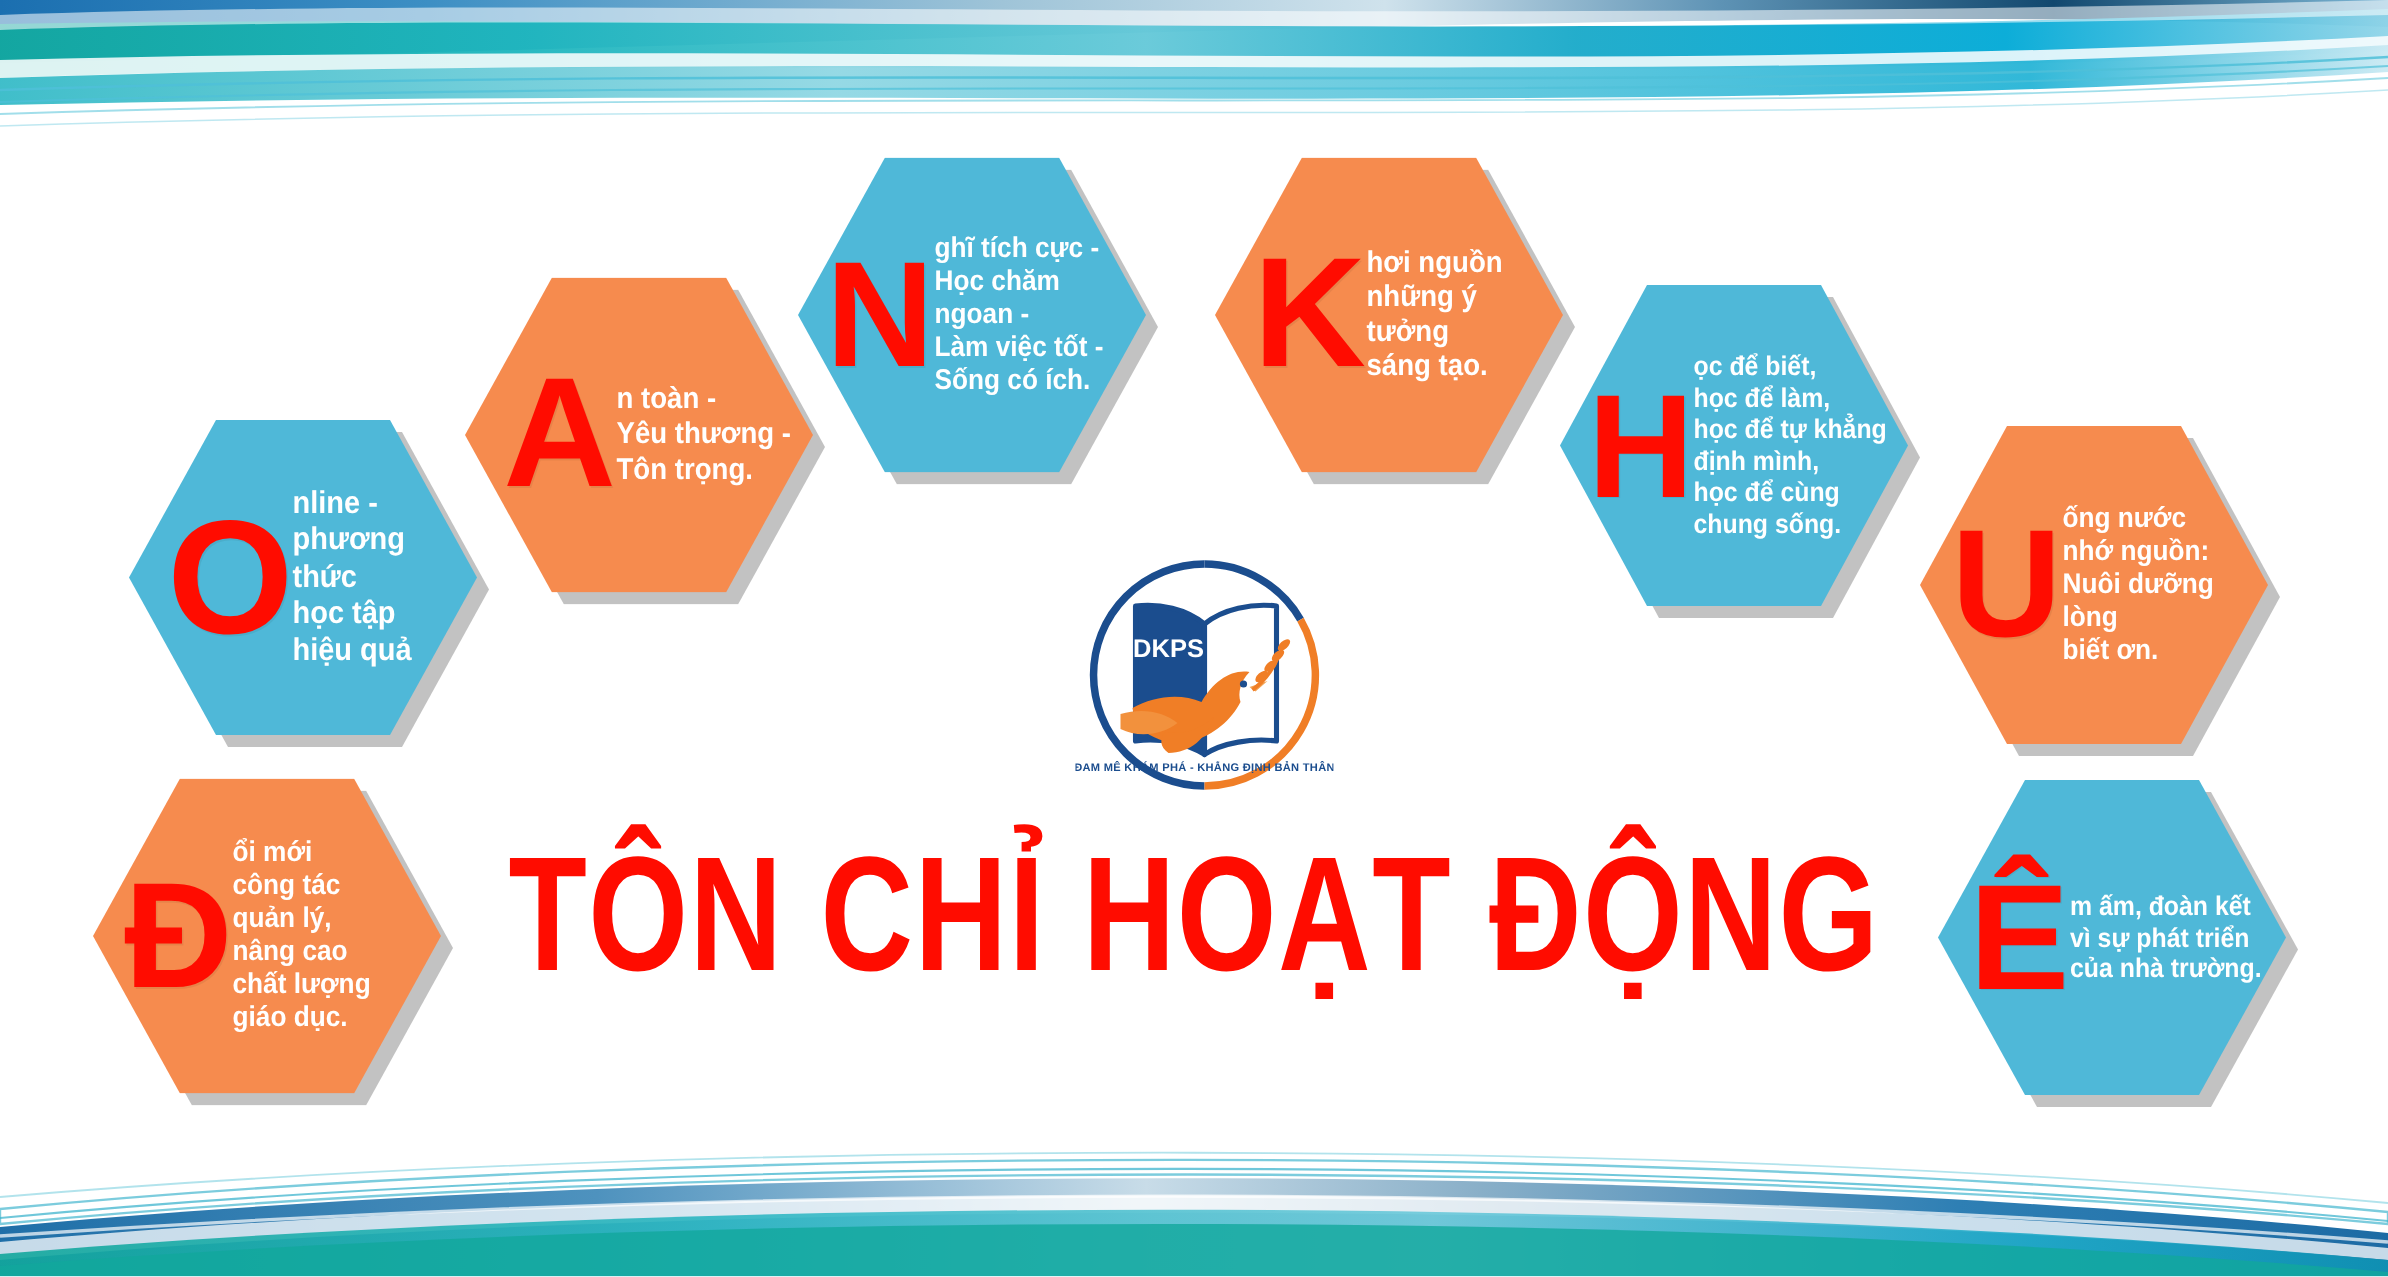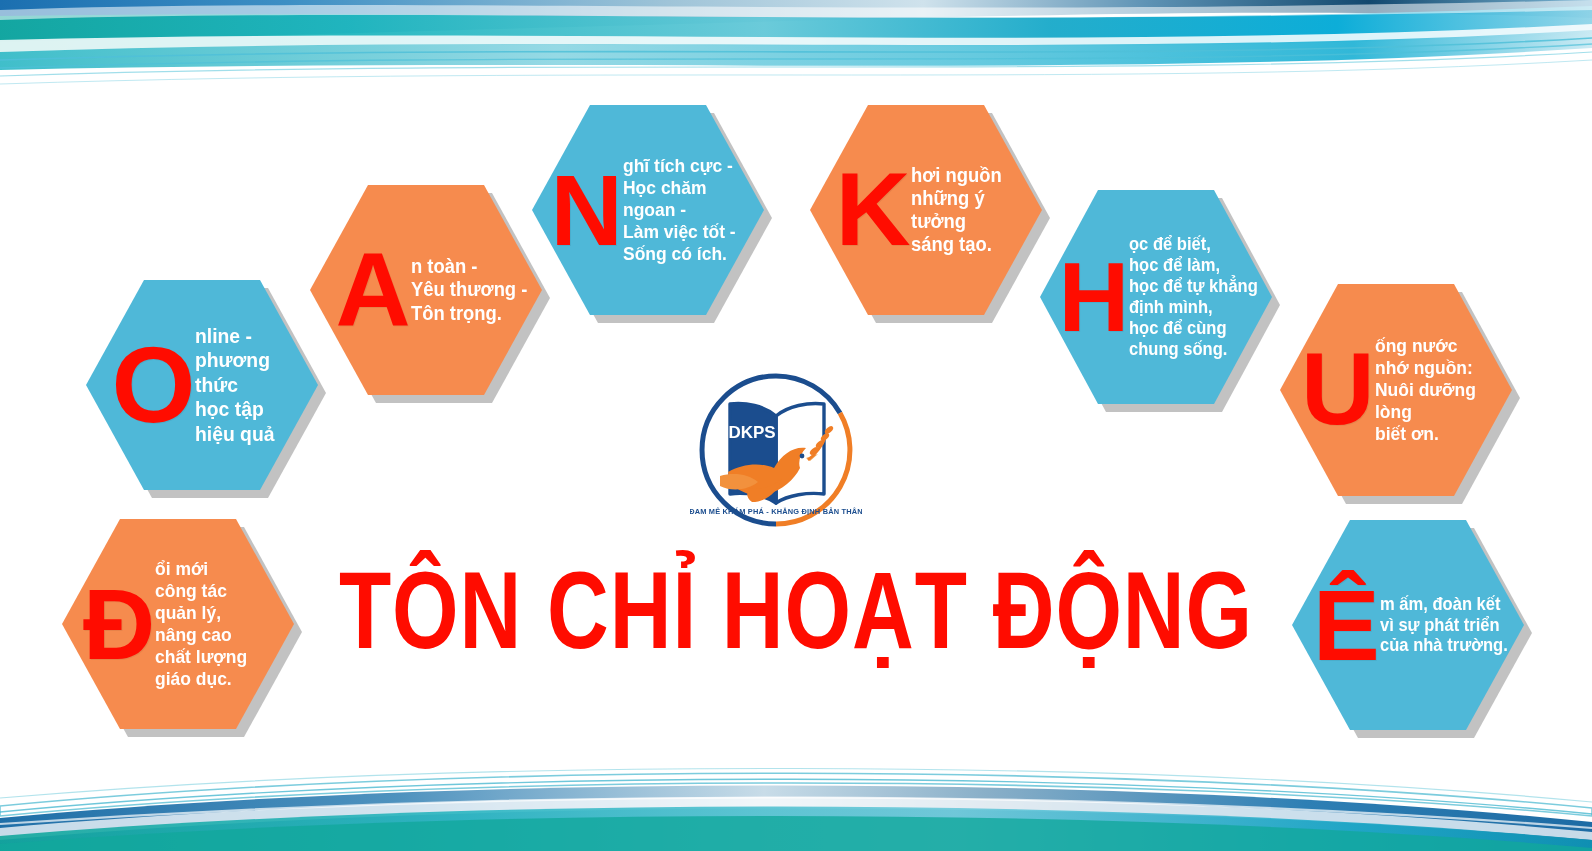--- a/index.html
+++ b/index.html
@@ -50,21 +50,21 @@
     font-weight:bold;
     font-family:"Liberation Sans", sans-serif;
     line-height:1.16;
     white-space:pre-line;
     margin-left:2px;
     transform:scaleX(.92);
     transform-origin:left center;
   }
 
   
-  #logo-wrap{position:absolute;left:690px;top:368px;width:172px;height:165px;text-align:center;}
+  #logo-wrap{position:absolute;left:717px;top:368px;width:172px;height:165px;text-align:center;}
   #main-title{
     position:absolute;
     left:0;top:556px;width:1592px;
     text-align:center;
     color:#FF0C00;
     font-family:"Liberation Sans", sans-serif;
     font-weight:bold;
     font-size:92px;
     letter-spacing:1px;
     line-height:1;

